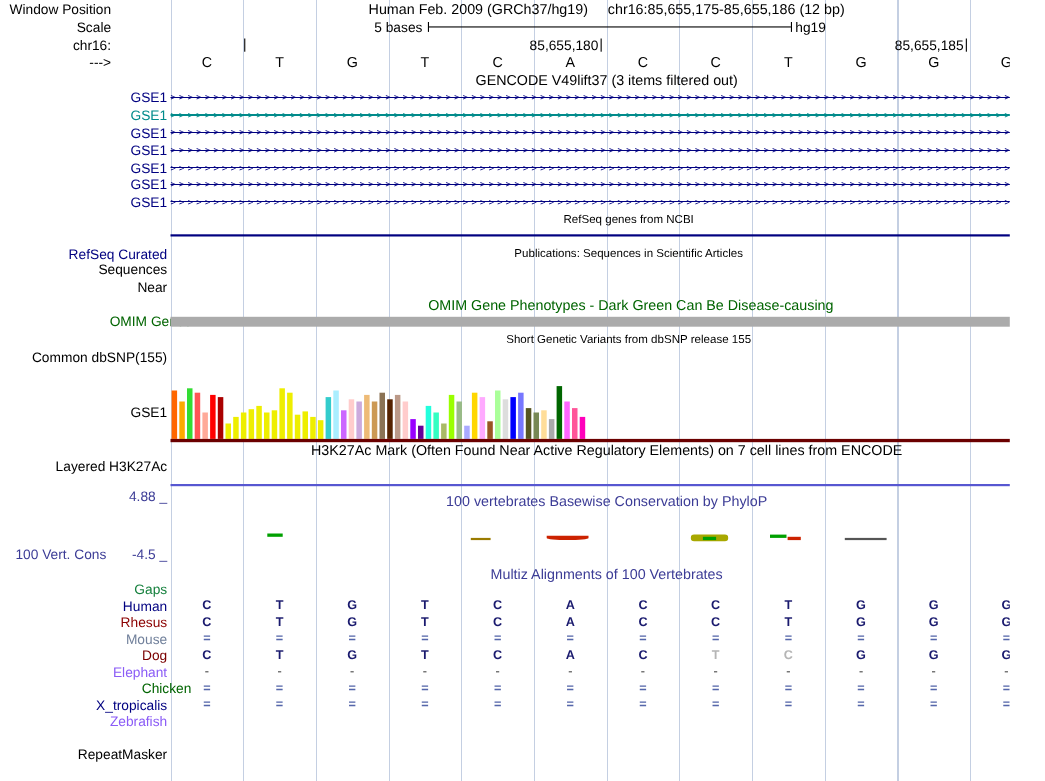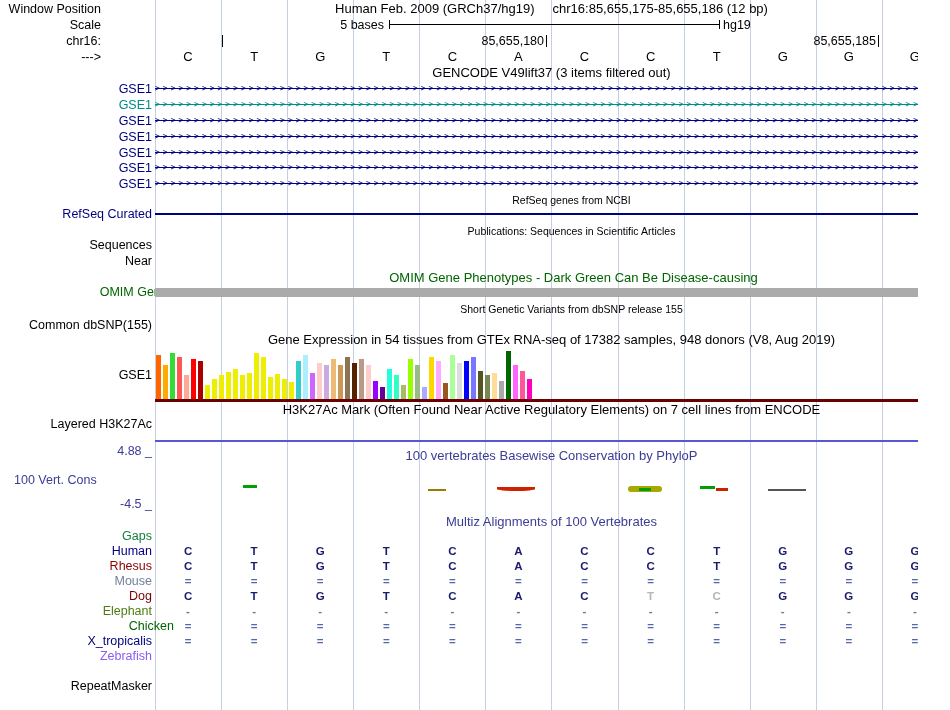--- a/index.html
+++ b/index.html
@@ -2,26 +2,26 @@
 <html><head>
 <meta charset="utf-8">
 <style>
   html,body{margin:0;padding:0;background:#fff;}
   body{width:950px;height:710px;font-family:"Liberation Sans","DejaVu Sans",sans-serif;}
   .browser{position:relative;width:918px;height:710px;overflow:hidden;background:#fff;}
   .grid{position:absolute;left:155px;top:0;width:794px;height:710px;
         background:repeating-linear-gradient(to right,#C4CFE2 0px,#C4CFE2 1px,transparent 1px,transparent 66.083px);}
   .lbl{position:absolute;left:2px;width:150px;height:14px;line-height:14px;text-align:right;font-size:12.5px;color:#000;white-space:nowrap;}
   .lbl.w100{width:99px;}
-  .lbl.left{left:14px;width:auto;text-align:left;}
+  .lbl.left{left:14px;width:auto;text-align:left;margin-top:24px;}
   .center{position:absolute;left:155px;width:793px;text-align:center;height:14px;line-height:14px;font-size:13px;color:#000;white-space:nowrap;}
   .center.small{font-size:10.5px;height:12px;line-height:12px;margin-left:20px;}
   .c-navy{color:#000080;} .c-teal{color:#008B8B;} .c-green{color:#006400;margin-left:22px;} .c-blue{color:#3C3C96;}
   .c-orange{color:#15803d;} .c-rhesus{color:#8B0000;} .c-mouse{color:#71809B;} .c-dog{color:#7A0000;}
-  .c-elephant{color:#4d7c0f;} .c-zebrafish{color:#8b5cf6;}
+  .c-elephant{color:#8b5cf6;} .c-zebrafish{color:#8b5cf6;}
   .tick{position:absolute;width:1px;height:12px;background:#000;}
   .num{position:absolute;width:124px;text-align:right;font-size:12.5px;height:14px;line-height:14px;}
   .scale-text{position:absolute;left:270px;top:18px;width:114px;text-align:right;font-size:12.5px;height:14px;line-height:14px;}
   .scale-bar{position:absolute;left:389px;top:20px;width:329px;height:9px;border-left:1px solid #000;border-right:1px solid #000;}
   .scale-bar::after{content:"";position:absolute;left:0;right:0;top:4px;height:1px;background:#000;}
   .scale-db{position:absolute;left:723px;top:18px;font-size:12.5px;height:14px;line-height:14px;}
   .cells-row{position:absolute;left:155px;width:793px;display:flex;height:14px;line-height:14px;}
   .cells-row .cell{flex:1;text-align:center;}
   .seq-row{font-size:13px;color:#000;}
   .aln{font-size:11.5px;font-weight:bold;}
@@ -94,35 +94,34 @@
   <div class="lbl c-navy" style="top:130px">GSE1</div>
   <div class="arrows navy" style="top:132px"></div>
   <div class="lbl c-navy" style="top:146px">GSE1</div>
   <div class="arrows navy" style="top:148px"></div>
   <div class="lbl c-navy" style="top:161px">GSE1</div>
   <div class="arrows navy" style="top:163px"></div>
   <div class="lbl c-navy" style="top:177px">GSE1</div>
   <div class="arrows navy" style="top:179px"></div>
 
   <div class="center small" style="top:194px">RefSeq genes from NCBI</div>
-  <div class="lbl c-navy" style="top:207px">RefSeq Curated</div>
+  <div class="lbl c-navy" style="top:224px">RefSeq Curated</div>
   <div class="hline refseq-line"></div>
 
   <div class="center small" style="top:225px">Publications: Sequences in Scientific Articles</div>
   <div class="lbl" style="top:238px">Sequences</div>
   <div class="lbl" style="top:254px">Near</div>
 
   <div class="center c-green" style="top:271px">OMIM Gene Phenotypes - Dark Green Can Be Disease-causing</div>
   <div class="lbl c-green" style="top:285px">OMIM Genes</div>
   <div class="hline omim-bar"></div>
 
   <div class="center small" style="top:303px">Short Genetic Variants from dbSNP release 155</div>
   <div class="lbl" style="top:318px">Common dbSNP(155)</div>
 
-  <div class="center" style="top:333px">Gene Expression in 54 tissues from GTEx RNA-seq of 17382 samples, 948 donors (V8, Aug 2019)</div>
   <div class="lbl" style="top:368px">GSE1</div>
   <div class="gtex-bars">
       <div class="bar" style="height: 44px; background: rgb(255, 102, 0);"></div>
       <div class="bar" style="height: 34px; background: rgb(255, 170, 0);"></div>
       <div class="bar" style="height: 46px; background: rgb(51, 221, 51);"></div>
       <div class="bar" style="height: 42px; background: rgb(255, 85, 85);"></div>
       <div class="bar" style="height: 24px; background: rgb(255, 170, 153);"></div>
       <div class="bar" style="height: 40px; background: rgb(255, 0, 0);"></div>
       <div class="bar" style="height: 38px; background: rgb(170, 0, 0);"></div>
       <div class="bar" style="height: 14px; background: rgb(238, 238, 0);"></div>

